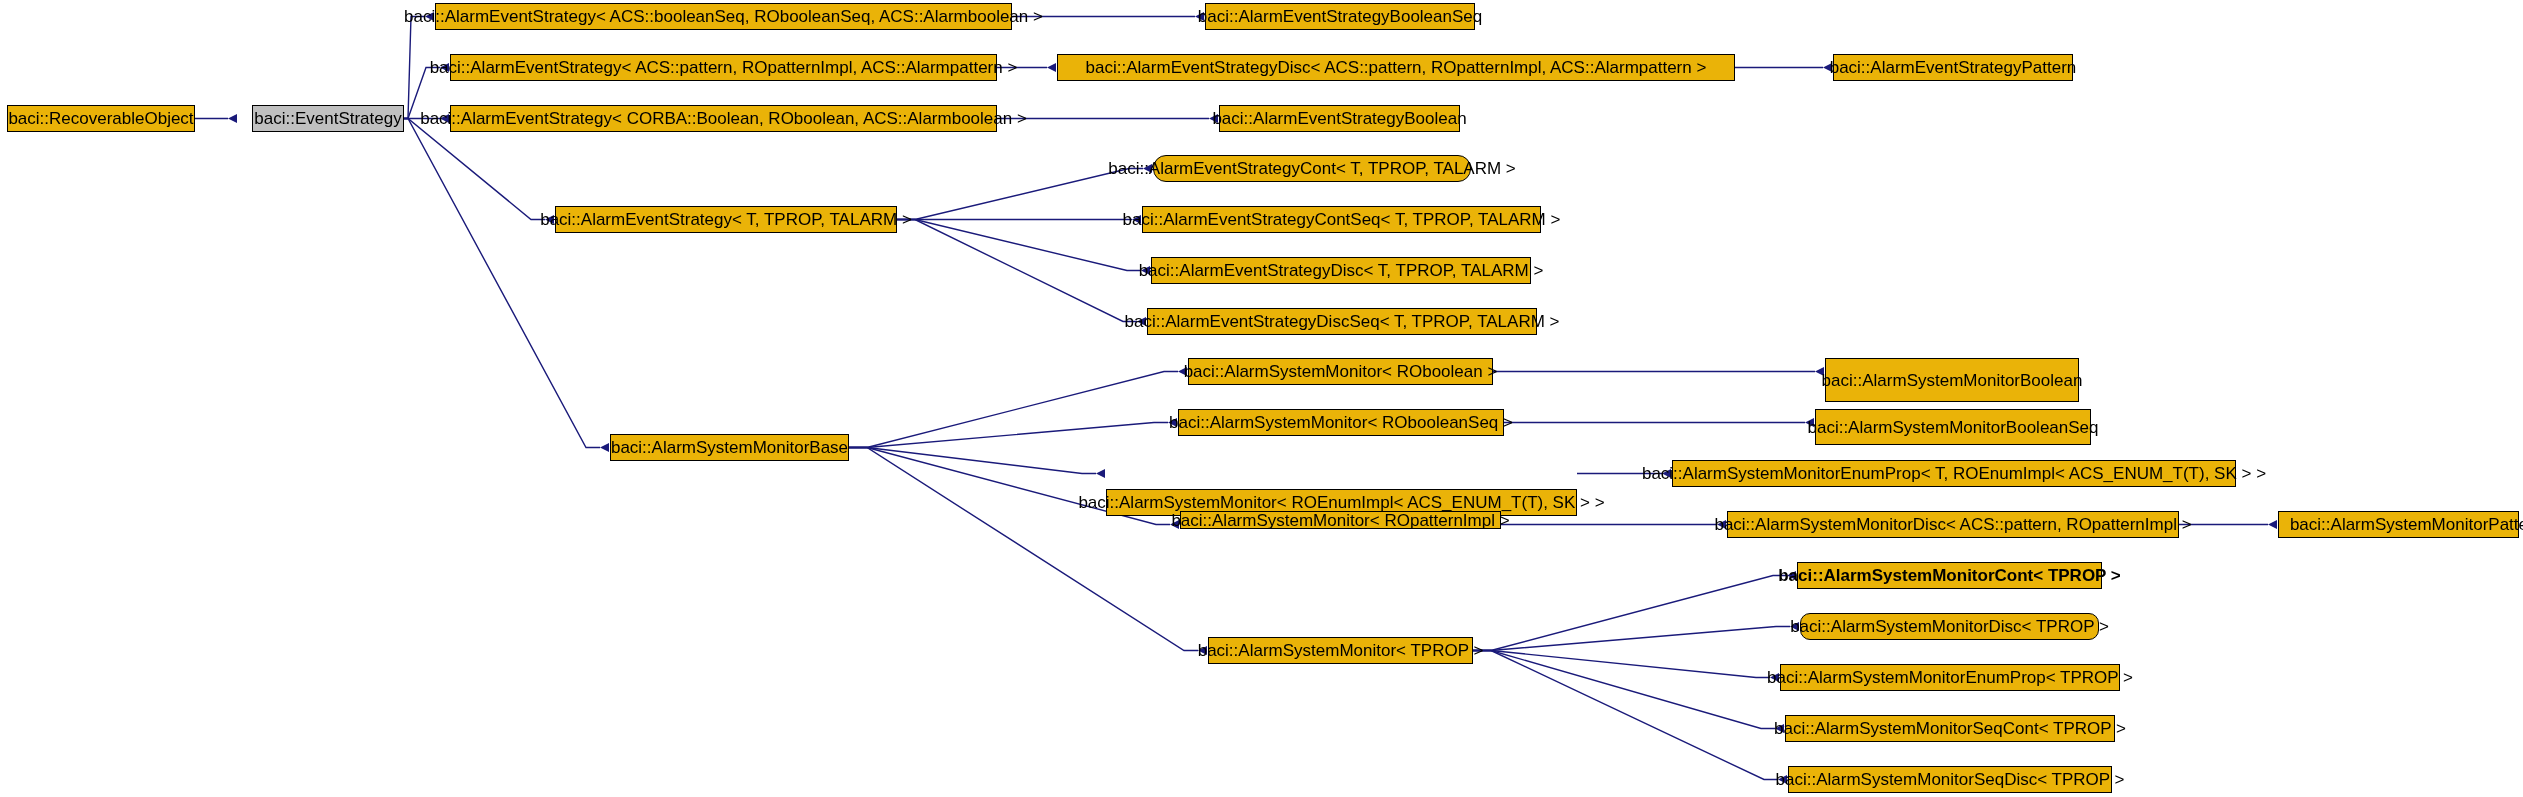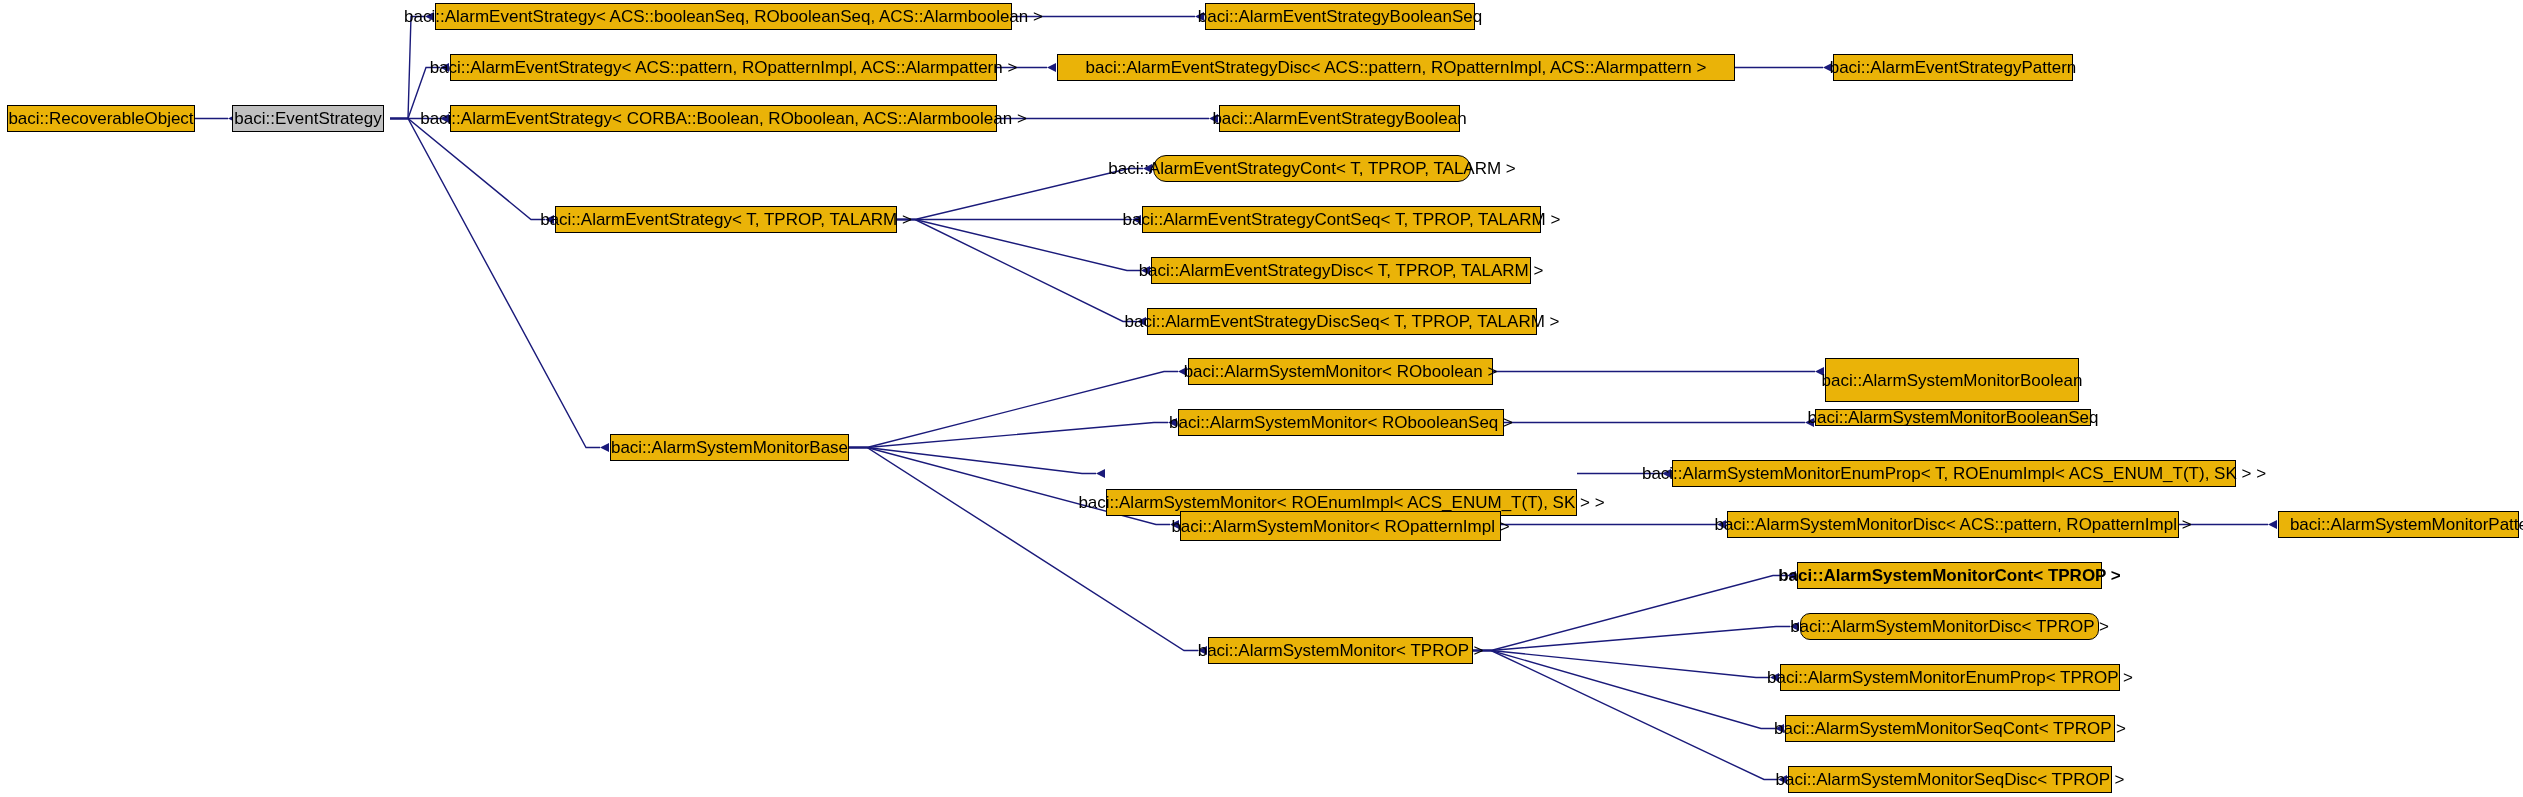--- a/index.html
+++ b/index.html
@@ -109,41 +109,41 @@
       <polygon points="1790,626.5 1799,622 1799,631"></polygon>
       <path d="M 1473 650.5 L 1491 650.5 L 1756 677.5 L 1770 677.5"></path>
       <polygon points="1770,677.5 1779,673 1779,682"></polygon>
       <path d="M 1473 650.5 L 1491 650.5 L 1761 728.5 L 1775 728.5"></path>
       <polygon points="1775,728.5 1784,724 1784,733"></polygon>
       <path d="M 1473 650.5 L 1491 650.5 L 1764 779.5 L 1778 779.5"></path>
       <polygon points="1778,779.5 1787,775 1787,784"></polygon>
     </svg>
   <div id="node-layer">
       <div class="node" style="left: 7px; top: 105px; width: 188px; height: 27px;">baci::RecoverableObject</div>
-      <div class="node filled" style="left: 232px; top: 105px; width: 152px; height: 27px;">baci::EventStrategy</div>
+      <div class="node filled" style="left: 252px; top: 105px; width: 152px; height: 27px;">baci::EventStrategy</div>
       <div class="node" style="left: 435px; top: 3px; width: 577px; height: 27px;">baci::AlarmEventStrategy&lt; ACS::booleanSeq, RObooleanSeq, ACS::Alarmboolean &gt;</div>
       <div class="node" style="left: 450px; top: 54px; width: 547px; height: 27px;">baci::AlarmEventStrategy&lt; ACS::pattern, ROpatternImpl, ACS::Alarmpattern &gt;</div>
       <div class="node" style="left: 450px; top: 105px; width: 547px; height: 27px;">baci::AlarmEventStrategy&lt; CORBA::Boolean, ROboolean, ACS::Alarmboolean &gt;</div>
       <div class="node" style="left: 555px; top: 206px; width: 342px; height: 27px;">baci::AlarmEventStrategy&lt; T, TPROP, TALARM &gt;</div>
       <div class="node" style="left: 610px; top: 434px; width: 239px; height: 27px;">baci::AlarmSystemMonitorBase</div>
       <div class="node" style="left: 1205px; top: 3px; width: 270px; height: 27px;">baci::AlarmEventStrategyBooleanSeq</div>
       <div class="node" style="left: 1057px; top: 54px; width: 678px; height: 27px;">baci::AlarmEventStrategyDisc&lt; ACS::pattern, ROpatternImpl, ACS::Alarmpattern &gt;</div>
       <div class="node" style="left: 1219px; top: 105px; width: 241px; height: 27px;">baci::AlarmEventStrategyBoolean</div>
       <div class="node" style="left: 1833px; top: 54px; width: 240px; height: 27px;">baci::AlarmEventStrategyPattern</div>
       <div class="node" style="left: 1153px; top: 155px; width: 318px; height: 27px; border-radius: 13px;">baci::AlarmEventStrategyCont&lt; T, TPROP, TALARM &gt;</div>
       <div class="node" style="left: 1142px; top: 206px; width: 399px; height: 27px;">baci::AlarmEventStrategyContSeq&lt; T, TPROP, TALARM &gt;</div>
       <div class="node" style="left: 1151px; top: 257px; width: 380px; height: 27px;">baci::AlarmEventStrategyDisc&lt; T, TPROP, TALARM &gt;</div>
       <div class="node" style="left: 1147px; top: 308px; width: 390px; height: 27px;">baci::AlarmEventStrategyDiscSeq&lt; T, TPROP, TALARM &gt;</div>
       <div class="node" style="left: 1188px; top: 358px; width: 305px; height: 27px;">baci::AlarmSystemMonitor&lt; ROboolean &gt;</div>
       <div class="node" style="left: 1178px; top: 409px; width: 326px; height: 27px;">baci::AlarmSystemMonitor&lt; RObooleanSeq &gt;</div>
       <div class="node" style="left: 1106px; top: 460px; width: 471px; height: 27px; margin-top: 29px;">baci::AlarmSystemMonitor&lt; ROEnumImpl&lt; ACS_ENUM_T(T), SK &gt; &gt;</div>
-      <div class="node" style="left: 1180px; top: 511px; width: 321px; height: 30px;">baci::AlarmSystemMonitor&lt; ROpatternImpl &gt;</div>
+      <div class="node" style="left: 1180px; top: 511px; width: 321px; height: 18px;">baci::AlarmSystemMonitor&lt; ROpatternImpl &gt;</div>
       <div class="node" style="left: 1208px; top: 637px; width: 265px; height: 27px;">baci::AlarmSystemMonitor&lt; TPROP &gt;</div>
       <div class="node" style="left: 1825px; top: 358px; width: 254px; height: 44px;">baci::AlarmSystemMonitorBoolean</div>
-      <div class="node" style="left: 1815px; top: 409px; width: 276px; height: 17px;">baci::AlarmSystemMonitorBooleanSeq</div>
+      <div class="node" style="left: 1815px; top: 409px; width: 276px; height: 36px;">baci::AlarmSystemMonitorBooleanSeq</div>
       <div class="node" style="left: 1672px; top: 460px; width: 564px; height: 27px;">baci::AlarmSystemMonitorEnumProp&lt; T, ROEnumImpl&lt; ACS_ENUM_T(T), SK &gt; &gt;</div>
       <div class="node" style="left: 1727px; top: 511px; width: 452px; height: 27px;">baci::AlarmSystemMonitorDisc&lt; ACS::pattern, ROpatternImpl &gt;</div>
       <div class="node" style="left: 2278px; top: 511px; width: 241px; height: 27px; padding-left: 36px;">baci::AlarmSystemMonitorPattern</div>
       <div class="node" style="left: 1797px; top: 562px; width: 305px; height: 27px; font-weight: bold;">baci::AlarmSystemMonitorCont&lt; TPROP &gt;</div>
       <div class="node" style="left: 1800px; top: 613px; width: 299px; height: 27px; border-radius: 10px;">baci::AlarmSystemMonitorDisc&lt; TPROP &gt;</div>
       <div class="node" style="left: 1780px; top: 664px; width: 340px; height: 27px;">baci::AlarmSystemMonitorEnumProp&lt; TPROP &gt;</div>
       <div class="node" style="left: 1785px; top: 715px; width: 330px; height: 27px;">baci::AlarmSystemMonitorSeqCont&lt; TPROP &gt;</div>
       <div class="node" style="left: 1788px; top: 766px; width: 324px; height: 27px;">baci::AlarmSystemMonitorSeqDisc&lt; TPROP &gt;</div>
     </div>
 </div>

